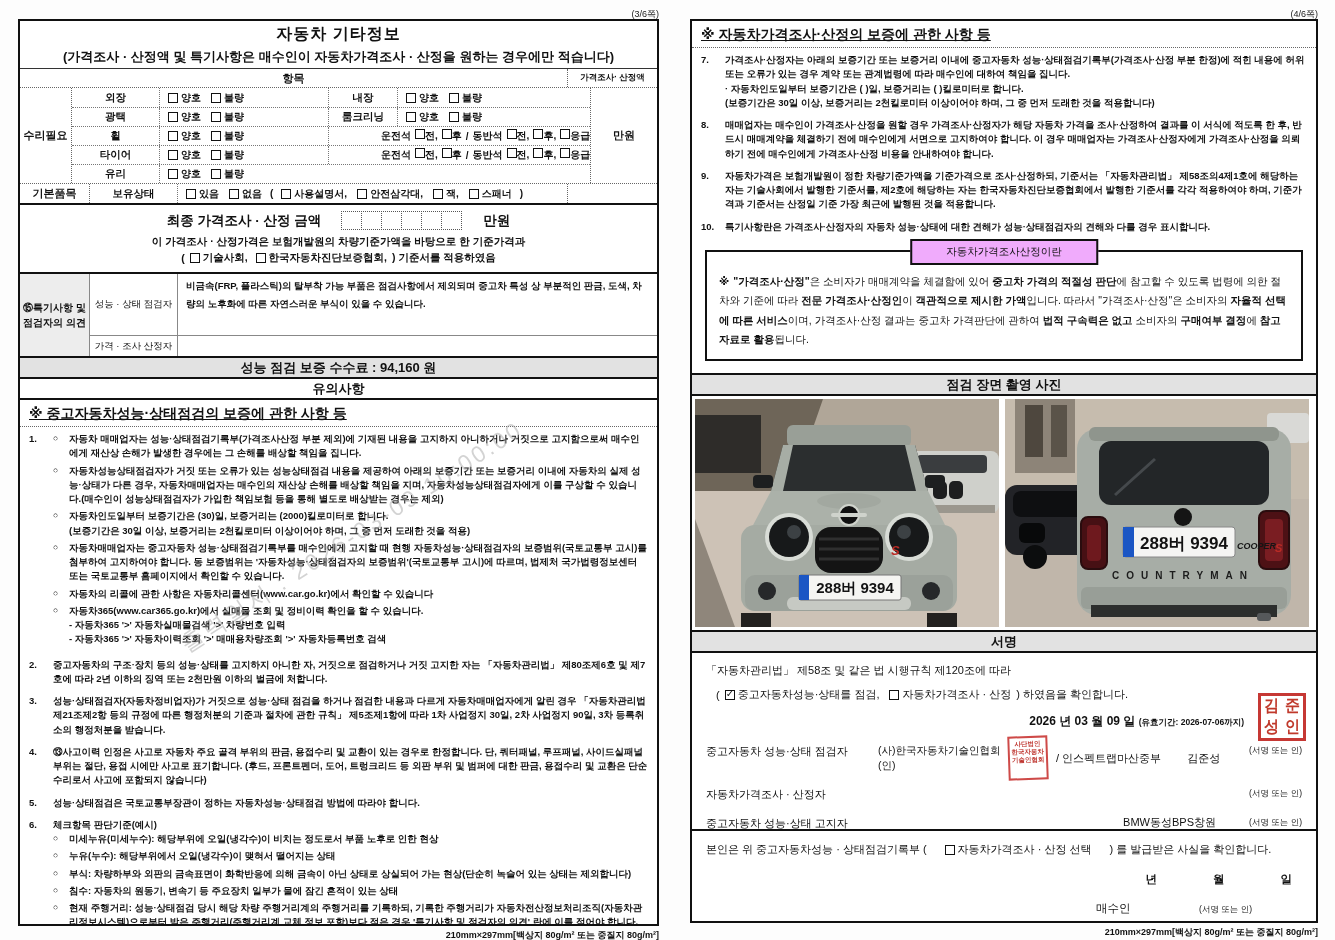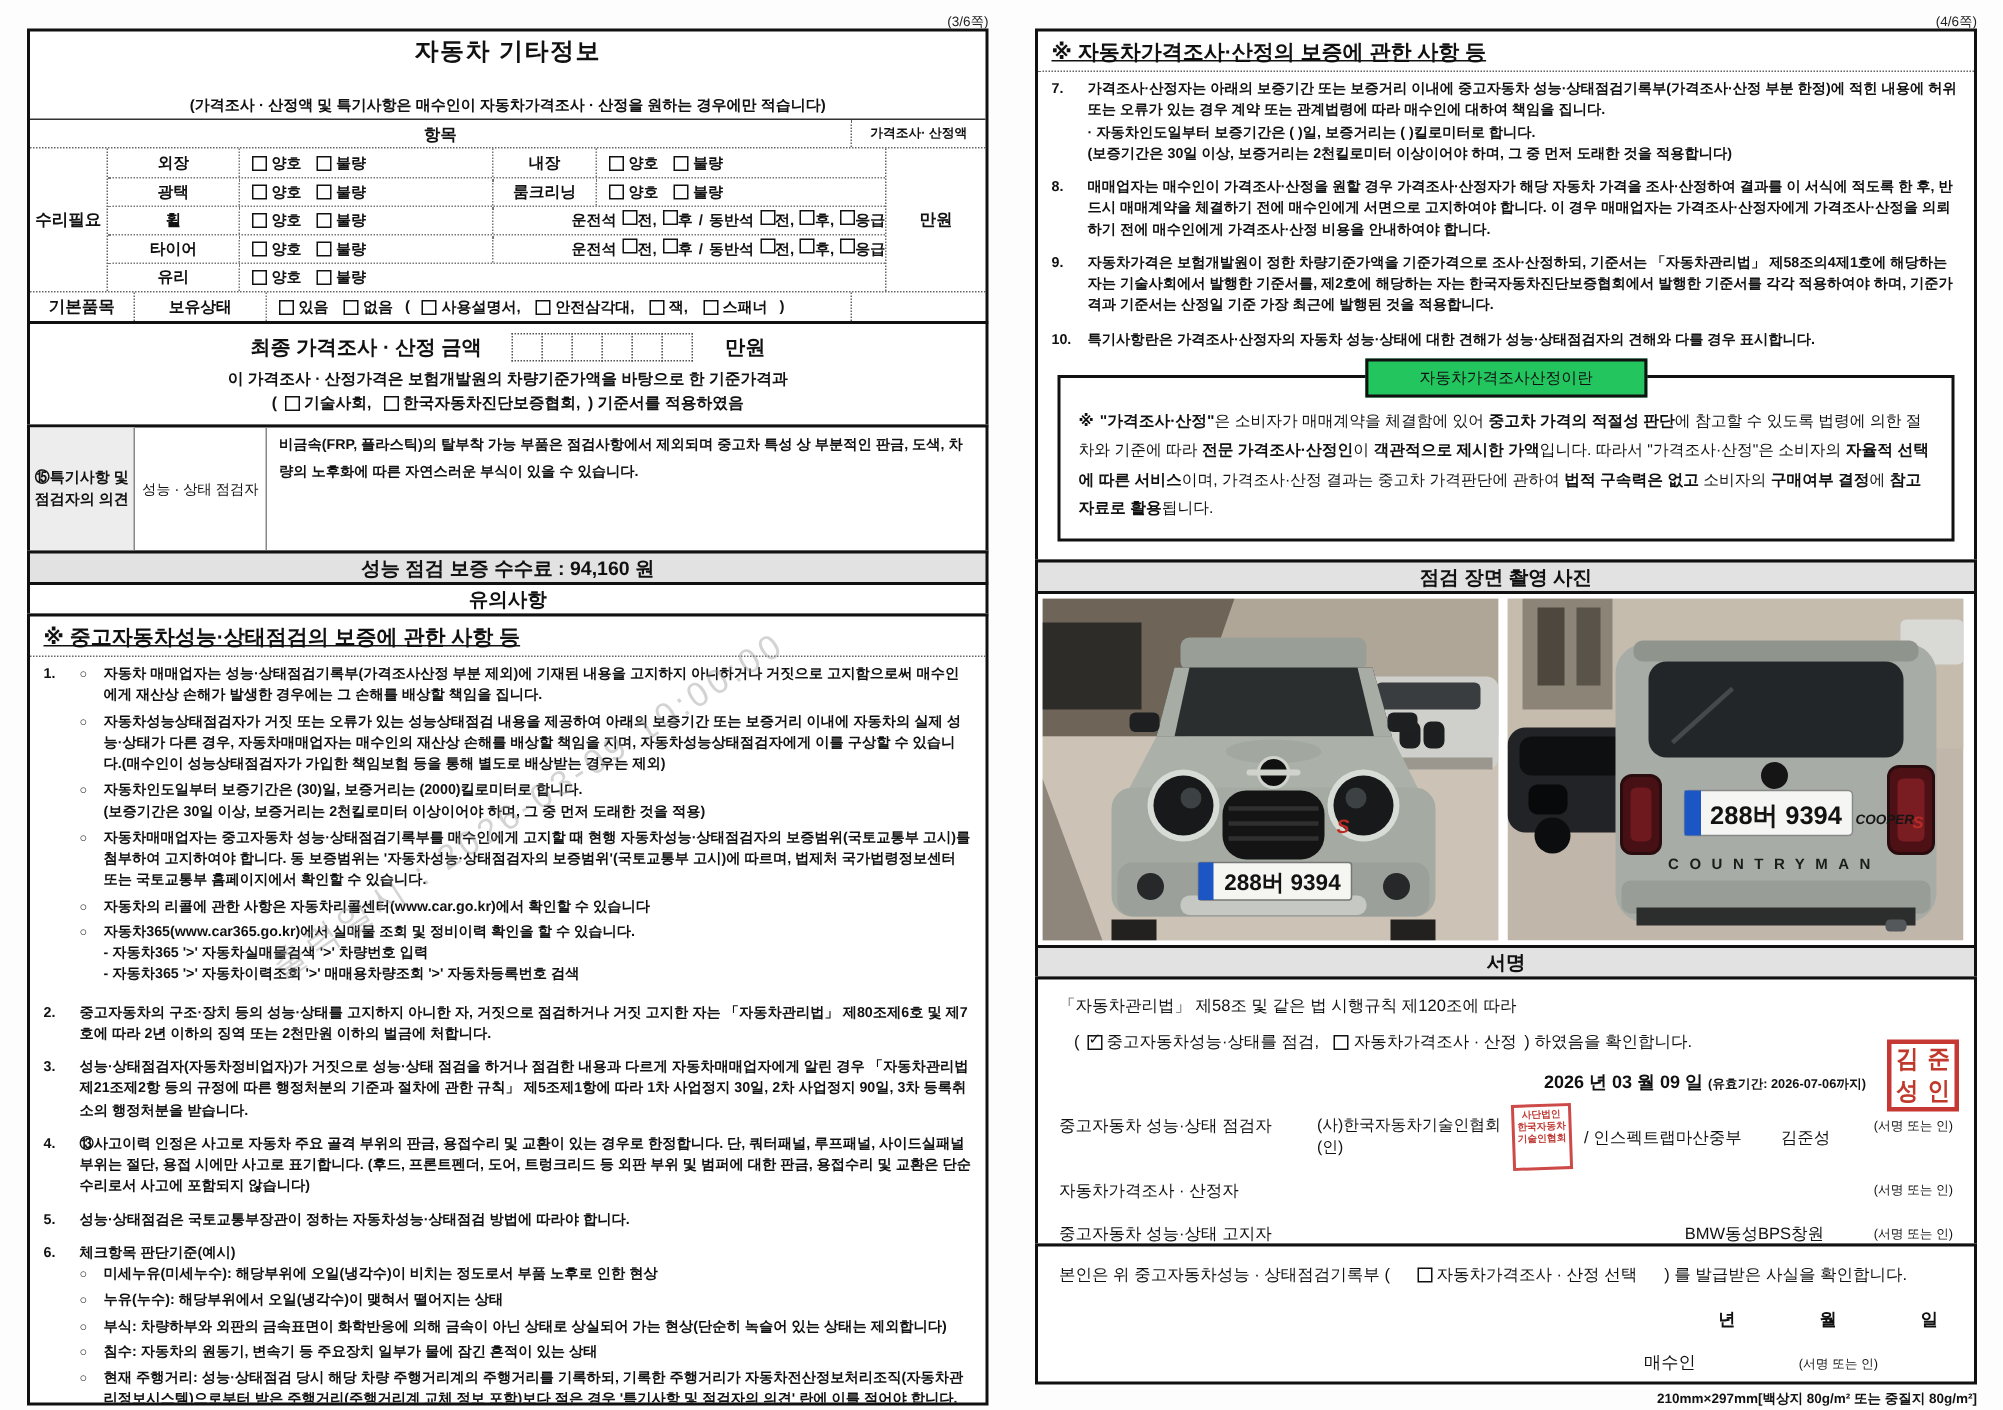--- a/index.html
+++ b/index.html
@@ -12,21 +12,21 @@
 
   .page { position:absolute; top:21px; }
   .page-left { left:18px; width:641px; }
   .page-right { left:690px; width:628px; }
 
   .box { border:2px solid #111; background:#fff; margin-top:-2px; position:relative; }
 
   
   .t-title { border-bottom:1px solid #333; text-align:center; padding:3px 0 2px; }
   .t-title-main { font-size:16px; font-weight:700; letter-spacing:1px; }
-  .t-title-sub { font-size:10px; font-weight:700; margin-top:18px; }
+  .t-title-sub { font-size:13px; font-weight:700; margin-top:3px; }
   .t-hdr { display:flex; height:19px; border-bottom:1px dotted #666; }
   .t-hdr-items { flex:1; display:flex; align-items:center; justify-content:center; font-size:11px; font-weight:700; }
   .t-hdr-price { width:90px; border-left:1px dotted #666; display:flex; align-items:center; justify-content:center; font-size:8.5px; font-weight:700; }
   .t-main { display:flex; }
   .t-group { width:70px; border-right:1px dotted #666; display:flex; align-items:center; justify-content:center; font-size:11px; font-weight:700; }
   .t-rows { flex:1; display:flex; flex-direction:column; }
   .m-row { display:flex; height:19px; align-items:stretch; }
   .m-row + .m-row { border-top:1px dotted #777; }
   .m-sub { width:88px; border-right:1px dotted #777; display:flex; align-items:center; justify-content:center; font-size:10.5px; font-weight:700; }
   .m-content { flex:1; display:flex; align-items:stretch; }
@@ -79,21 +79,21 @@
   .n-text { font-size:9.5px; font-weight:600; line-height:1.5; white-space:pre-line; }
   .n-bullet { display:flex; margin-bottom:3px; }
   .n-marker { width:16px; flex:0 0 auto; font-size:8.5px; padding-top:1px; }
   .n-btext { flex:1; font-size:9.5px; font-weight:600; line-height:1.5; white-space:pre-line; }
 
   .page-footer { text-align:right; font-size:9px; font-weight:600; margin-top:3px; }
 
   
   .sec-right-top { padding:5px 9px 12px; }
   .info-box { margin:16px 4px 0; border:2px solid #111; position:relative; padding:20px 12px 10px; }
-  .ib-title { position:absolute; top:-13px; left:50%; transform:translateX(-50%); background:#22c55e; border:2px solid #111; padding:4px 34px; font-size:10.5px; white-space:nowrap; }
+  .ib-title { position:absolute; top:-13px; left:50%; transform:translateX(-50%); background:#f0abfc; border:2px solid #111; padding:4px 34px; font-size:10.5px; white-space:nowrap; }
   .ib-text { font-size:10.5px; line-height:1.85; }
   .ib-marker { font-weight:700; margin-right:4px; }
   .seg-b { font-weight:700; }
 
   .photo-row { padding:3px; display:flex; gap:6px; background:#fff; }
 
   
   .sig-box { padding:10px 14px 12px; height:180px; }
   .sig-intro1 { font-size:11px; }
   .sig-intro2 { font-size:11px; margin-top:9px; padding-left:10px; display:flex; align-items:center; gap:5px; }
@@ -361,20 +361,24 @@
     <div class="box op-tbl">
       <div class="op-label">
         <span>⑮특기사항 및</span>
         <span>점검자의 의견</span>
       </div>
       <div class="op-right">
         <div class="op-row1">
           <div class="op-sub">성능 · 상태 점검자</div>
           <div class="op-text">비금속(FRP, 플라스틱)의 탈부착 가능 부품은 점검사항에서 제외되며 중고차 특성 상 부분적인 판금, 도색, 차량의 노후화에 따른 자연스러운 부식이 있을 수 있습니다.</div>
         </div>
+        <div class="op-row2">
+          <div class="op-sub">가격 · 조사 산정자</div>
+          <div class="op-text"></div>
+        </div>
       </div>
     </div>
 
     <div class="box band gray">성능 점검 보증 수수료 : 94,160 원</div>
     <div class="box band">유의사항</div>
 
     <div class="box notice-box">
       <div class="nb-heading">※ 중고자동차성능·상태점검의 보증에 관한 사항 등</div>
       <div class="nb-divider"></div>
       <div>

